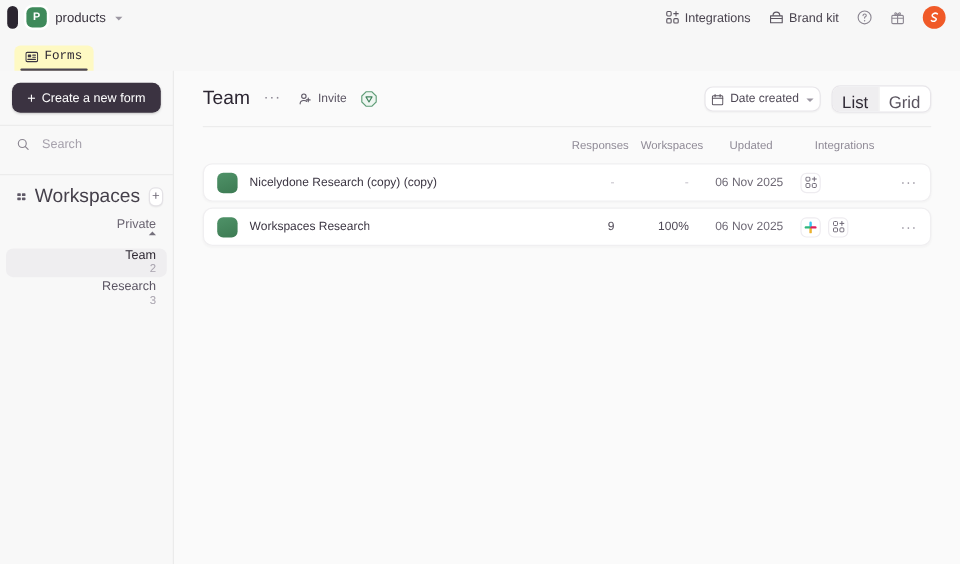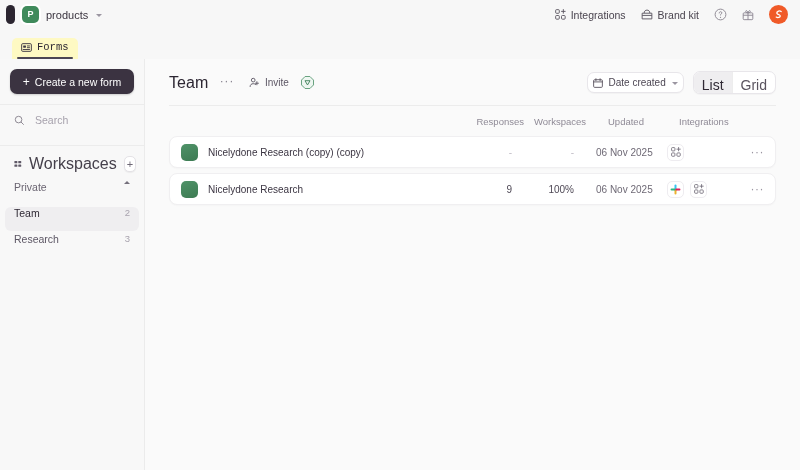--- a/index.html
+++ b/index.html
@@ -98,23 +98,23 @@
   }
   .ws-title { font-size: 16px; color: #45404b; font-weight: 500; }
   .ws-add {
     margin-left: auto; width: 16px; height: 16px;
     border: 1px solid #e4e2e6; border-radius: 5px;
     background: #ffffff; display: flex; align-items: center; justify-content: center;
     color: #6d6775; font-size: 11px; line-height: 1;
     box-shadow: 0 1px 1px rgba(0,0,0,.05);
   }
   .side-item {
-    display: flex; align-items: flex-start;
+    display: flex; align-items: flex-end;
     height: 24px; margin: 1px 5px; padding: 0 9px;
-    border-radius: 6px; font-size: 10.5px; color: #5c5664;
+    border-radius: 6px; font-size: 10.5px; color: #5c5664; flex-direction: column;
   }
   .side-item.group { color: #6b6572; }
   .side-item.selected { background: #efeef0; color: #2f2934; font-weight: 500; }
   .side-count { margin-left: auto; font-size: 9.5px; color: #a8a3ae; }
   .caret-up {
     margin-left: auto;
     width: 0; height: 0;
     border-left: 3.2px solid transparent;
     border-right: 3.2px solid transparent;
     border-bottom: 3.6px solid #75707c;
@@ -403,21 +403,21 @@
                 <path d="M9.1 0.6v4M7.1 2.6h4" stroke="#6d6775" stroke-width="1" stroke-linecap="round"></path>
               </svg>
             </div>
           </div>
           <div class="c-menu">···</div>
         </div>
 
         <div class="row">
           <div class="c-name">
             <div class="thumb"></div>
-            <span class="row-title">Nicelydone Research</span>
+            <span class="row-title">Workspaces Research</span>
           </div>
           <div class="c-resp">9</div>
           <div class="c-comp">100%</div>
           <div class="c-upd">06 Nov 2025</div>
           <div class="c-integ">
             <div class="int-chip">
               <svg width="11" height="11" viewBox="0 0 12 12">
                 <rect x="4.9" y="0.6" width="2.2" height="5.6" rx="1.1" fill="#36c5f0"></rect>
                 <rect x="4.9" y="5.8" width="2.2" height="5.6" rx="1.1" fill="#ecb22e"></rect>
                 <rect x="0.6" y="4.9" width="5.6" height="2.2" rx="1.1" fill="#2eb67d"></rect>

